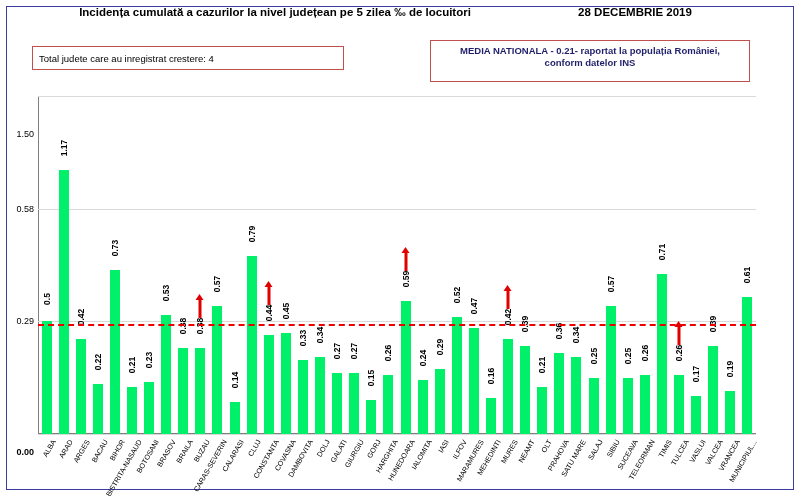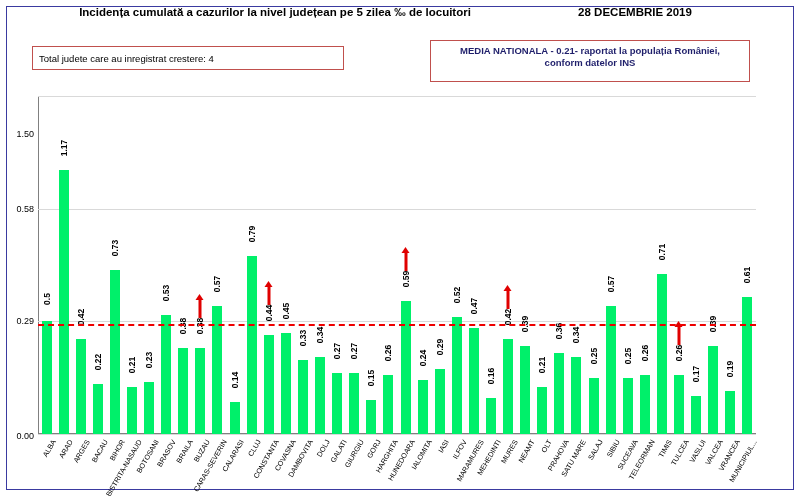--- a/index.html
+++ b/index.html
@@ -178,21 +178,21 @@
 <div class="plot">
   <div class="axis-v"></div>
   <div class="axis-line"></div>
   <div id="gridlines">
       <div class="gridline" style="top: 338px;"></div>
       <div class="gridline" style="top: 225.333px;"></div>
       <div class="gridline" style="top: 112.667px;"></div>
       <div class="gridline" style="top: 0px;"></div>
     </div>
   <div id="yticks">
-      <div class="axis-label" style="top: 340px;">0.00</div>
+      <div class="axis-label" style="top: 356px; font-weight: bold;">0.00</div>
       <div class="axis-label" style="top: 225.333px;">0.29</div>
       <div class="axis-label" style="top: 112.667px;">0.58</div>
       <div class="axis-label" style="top: 12px; margin-top: 26px;">1.50</div>
     </div>
   <div class="bars" id="bars">
       <div class="bar-slot" style="left: 0px; width: 17.0952px;">
         <div class="bar" title="ALBA: 0.5" style="height: 112.667px;"></div>
         <div class="bar-val" style="bottom: 129.667px;">0.5</div>
       </div>
       <div class="bar-slot" style="left: 17.0952px; width: 17.0952px;">

